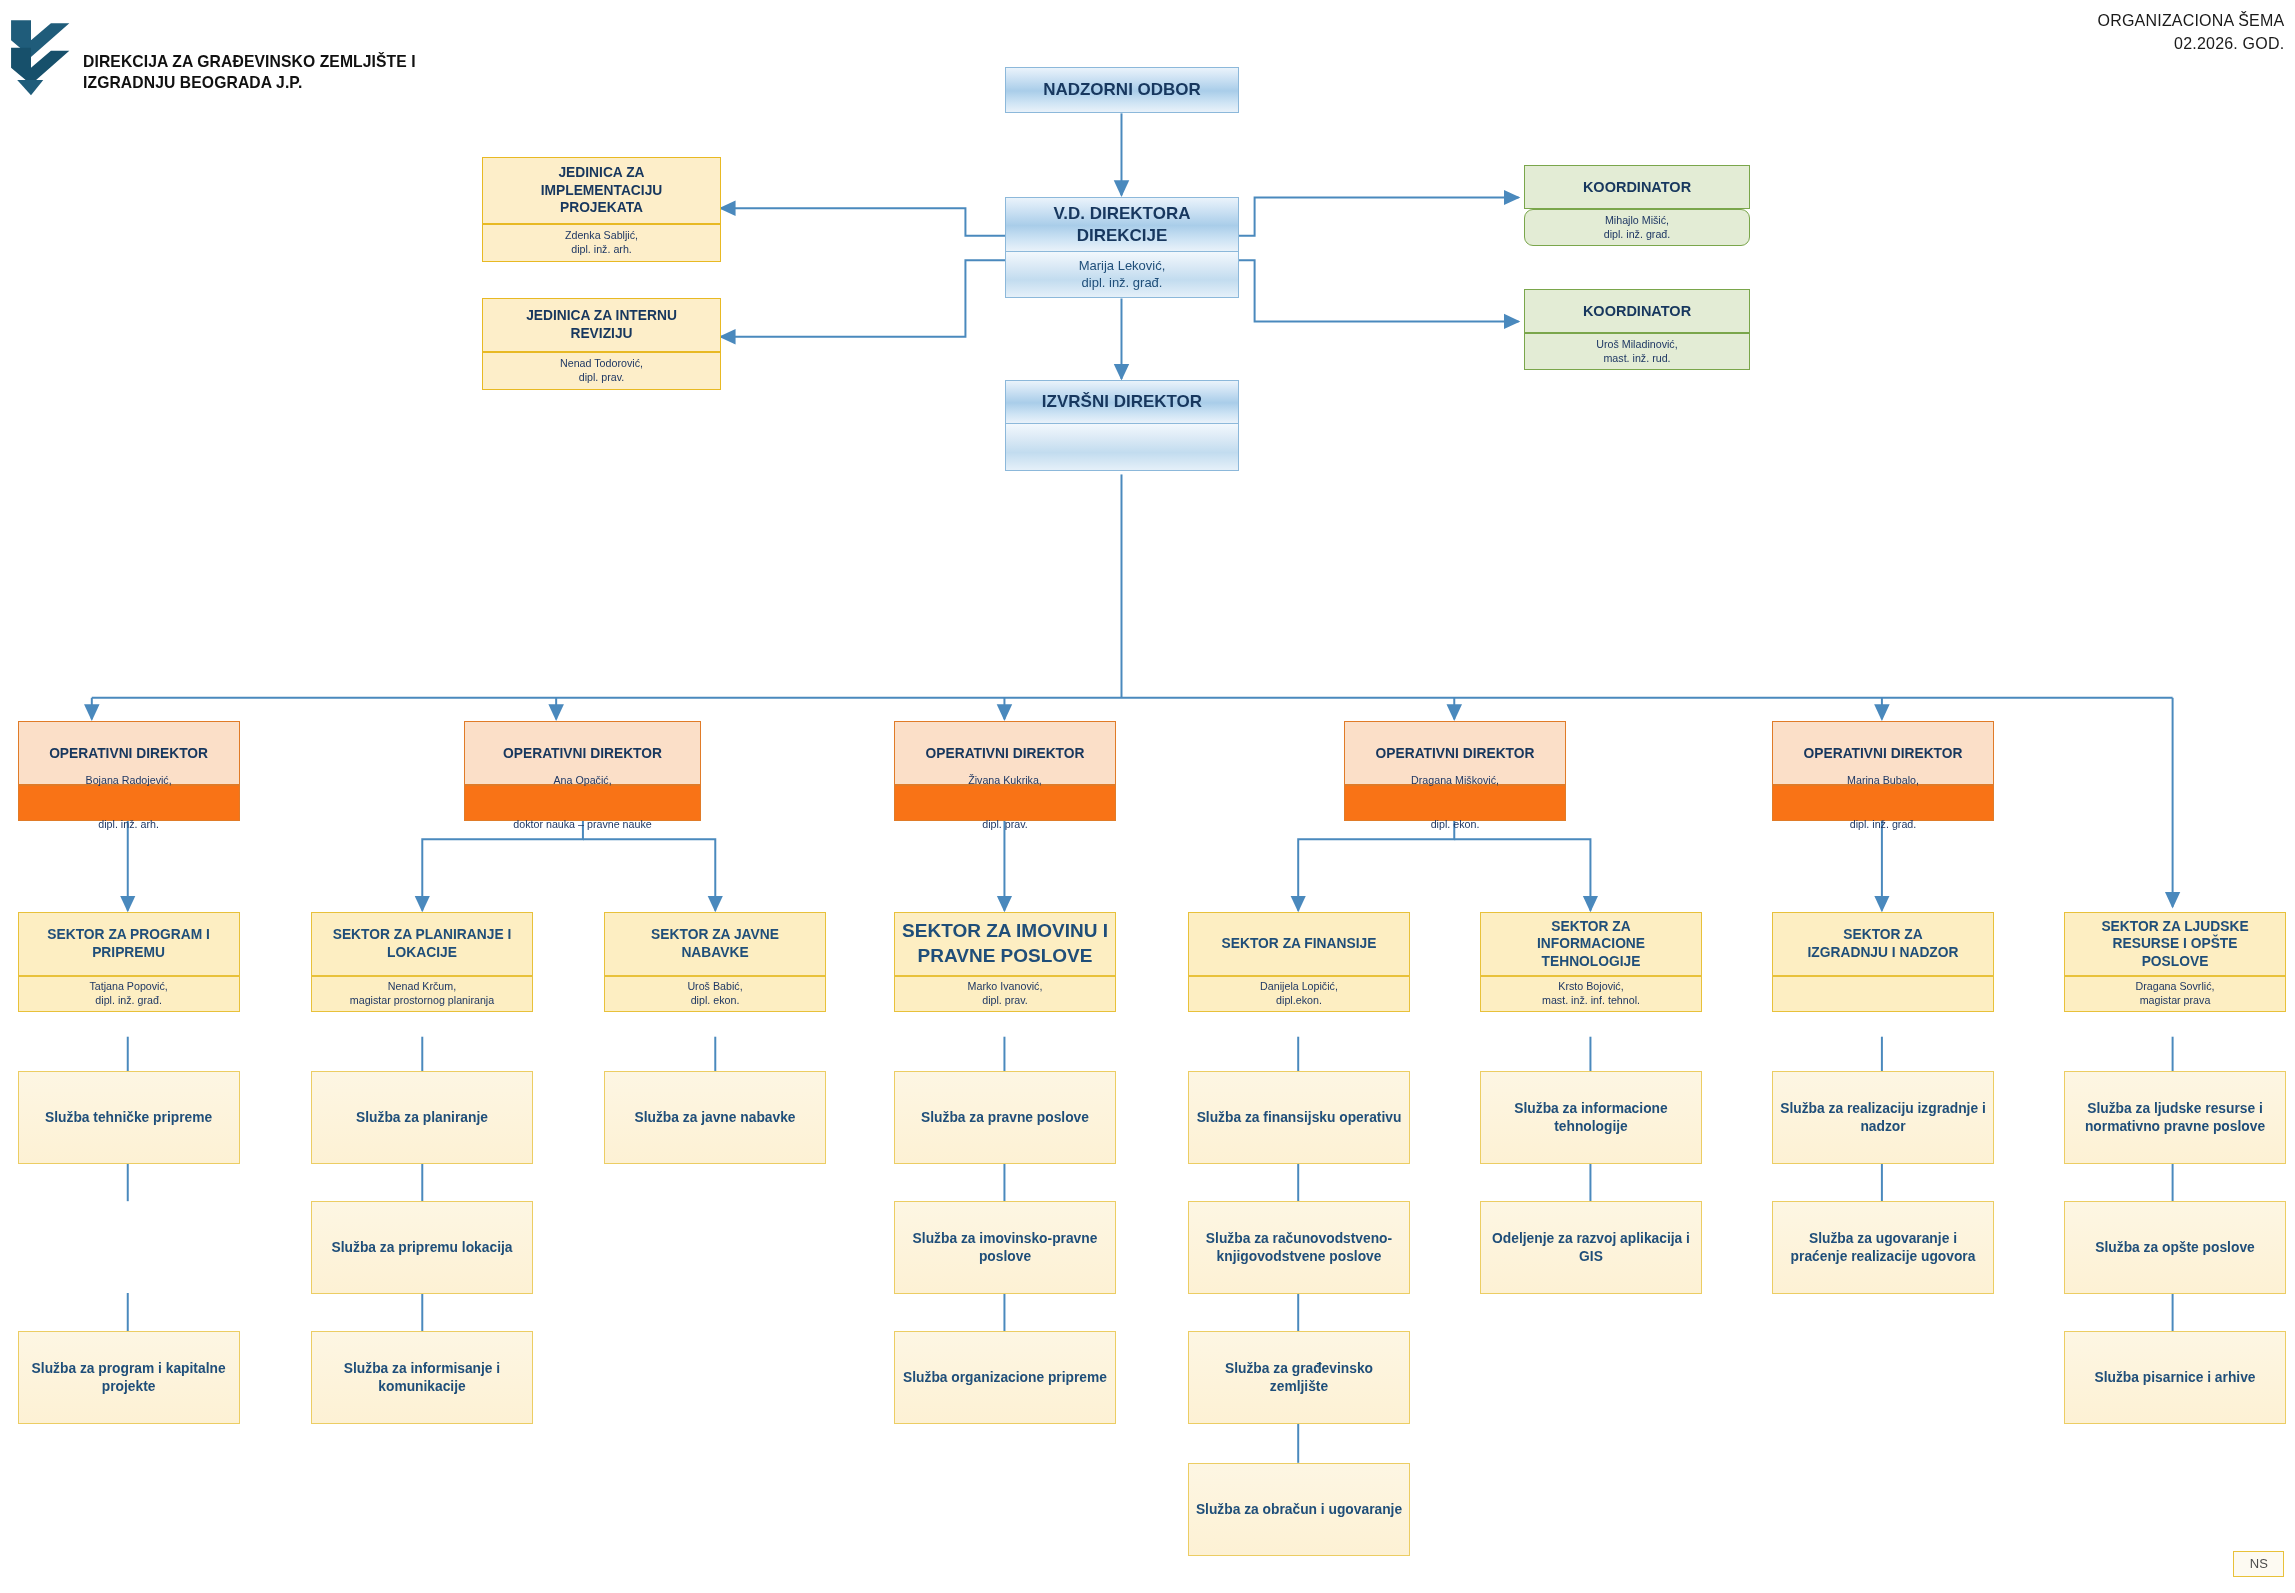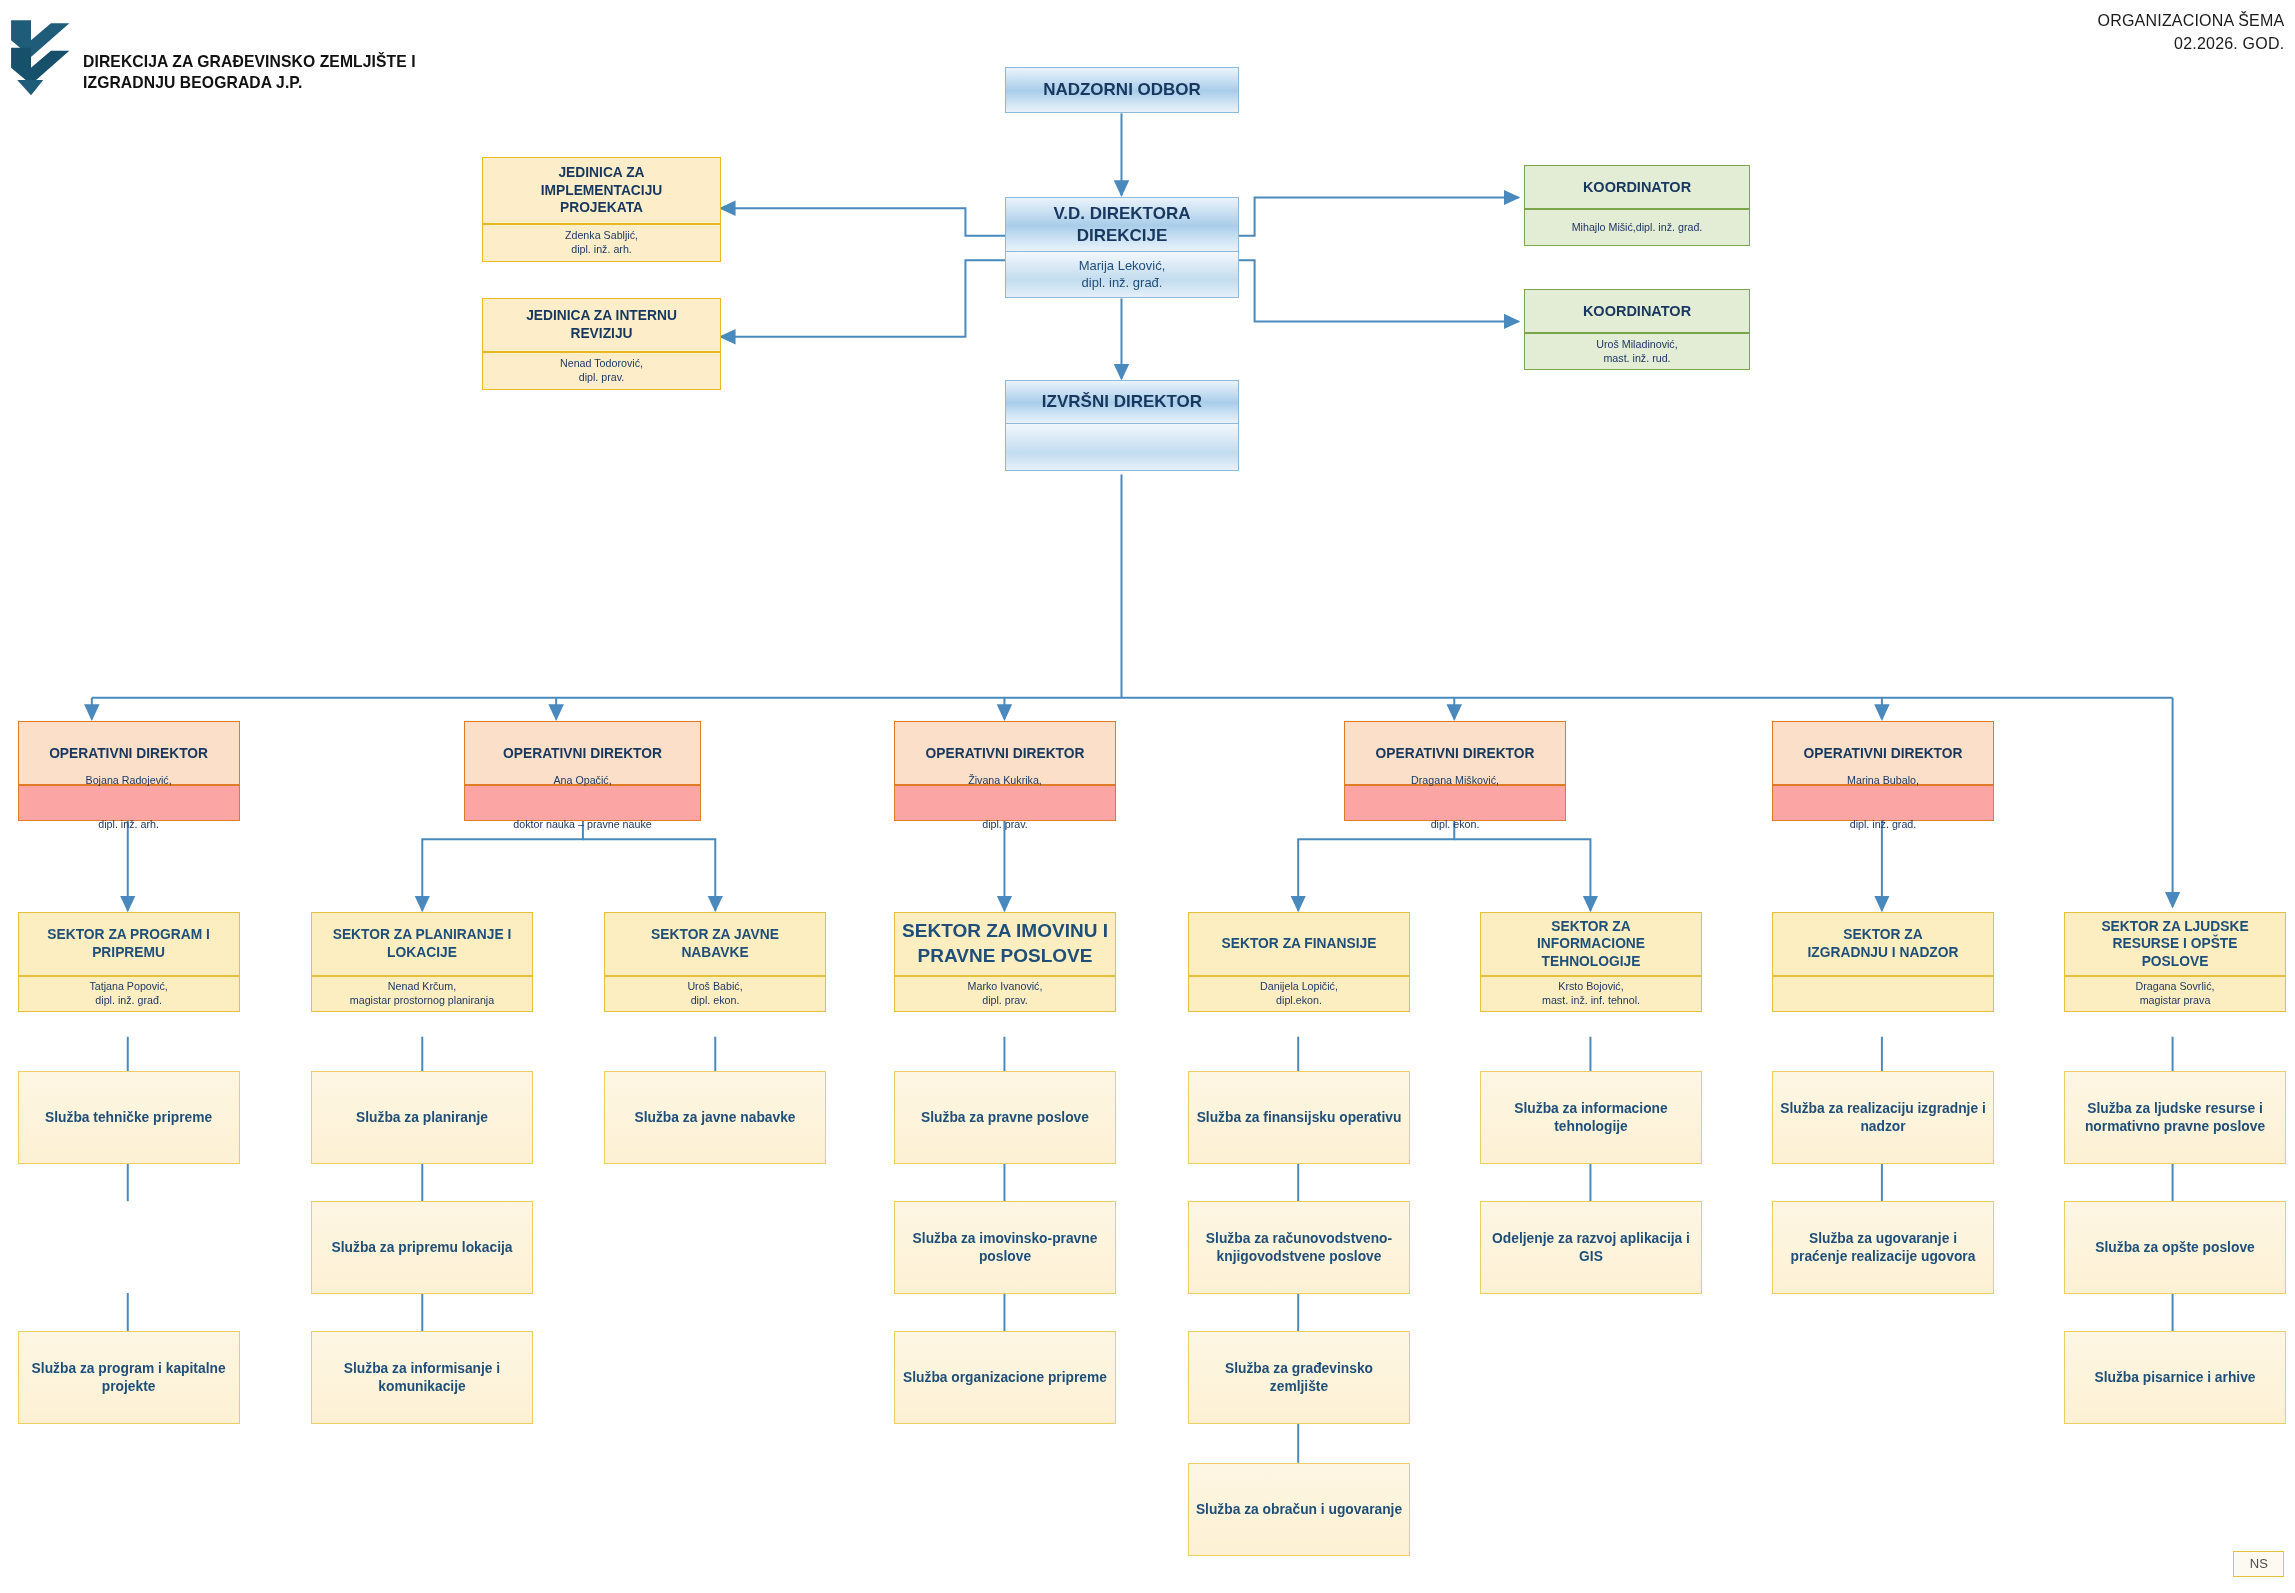--- a/index.html
+++ b/index.html
@@ -50,21 +50,21 @@
     border:0.8px solid #8cb8da;border-top:none;color:#1f4e79;
   }
   
   .cream .title{background:#fdeec9;border:1.5px solid #e8b923;color:#17375e;}
   .cream .person{background:#fdeec9;border:1.5px solid #e8b923;border-top:0.8px solid #e8b923;color:#1f3864;}
   
   .green .title{background:#e3ecd5;border:1.5px solid #7aa64b;color:#17375e;}
   .green .person{background:#e3ecd5;border:1.5px solid #7aa64b;border-top:0.8px solid #7aa64b;color:#1f3864;}
   
   .orange .title{background:#fbdfc8;border:1.5px solid #e07b28;color:#17375e;}
-  .orange .person{background:#fca5a5;border:1.5px solid #e07b28;border-top:0.8px solid #e07b28;color:#1f3864;gap:30px;}
+  .orange .person{background:#f97316;border:1.5px solid #e07b28;border-top:0.8px solid #e07b28;color:#1f3864;gap:30px;}
   
   .sector .title{background:#fdeec2;border:1.5px solid #e8c13a;color:#1f4e79;}
   .sector .person{background:#fdeec2;border:1.5px solid #e8c13a;border-top:0.8px solid #e8c13a;color:#1f3864;}
   
   .sluzba{
     box-sizing:border-box;
     background:linear-gradient(to bottom,#fdf6e3 0%,#fdf1d4 100%);
     border:1.5px solid #eccd63;
     display:flex;align-items:center;justify-content:center;text-align:center;
     color:#1f4e79;font-weight:bold;line-height:1.3;padding:3.1px 6.1px;
@@ -204,21 +204,21 @@
       <span>REVIZIJU</span>
     </div>
     <div class="person" style="height:38px;font-size:10.7px;flex-direction:column;">
       <span>Nenad Todorović,</span>
       <span>dipl. prav.</span>
     </div>
   </div>
 
   <div class="node green" style="left:1524px;top:165px;width:226px;">
     <div class="title" style="height:44px;font-size:14.5px;">KOORDINATOR</div>
-    <div class="person" style="height:37px;font-size:10.7px;flex-direction:row;">
+    <div class="person" style="height:37px;font-size:10.7px;flex-direction:column;border-radius:9px;">
       <span>Mihajlo Mišić,</span>
       <span>dipl. inž. građ.</span>
     </div>
   </div>
 
   <div class="node green" style="left:1524px;top:289px;width:226px;">
     <div class="title" style="height:44px;font-size:14.5px;">KOORDINATOR</div>
     <div class="person" style="height:37px;font-size:10.7px;flex-direction:column;">
       <span>Uroš Miladinović,</span>
       <span>mast. inž. rud.</span>

